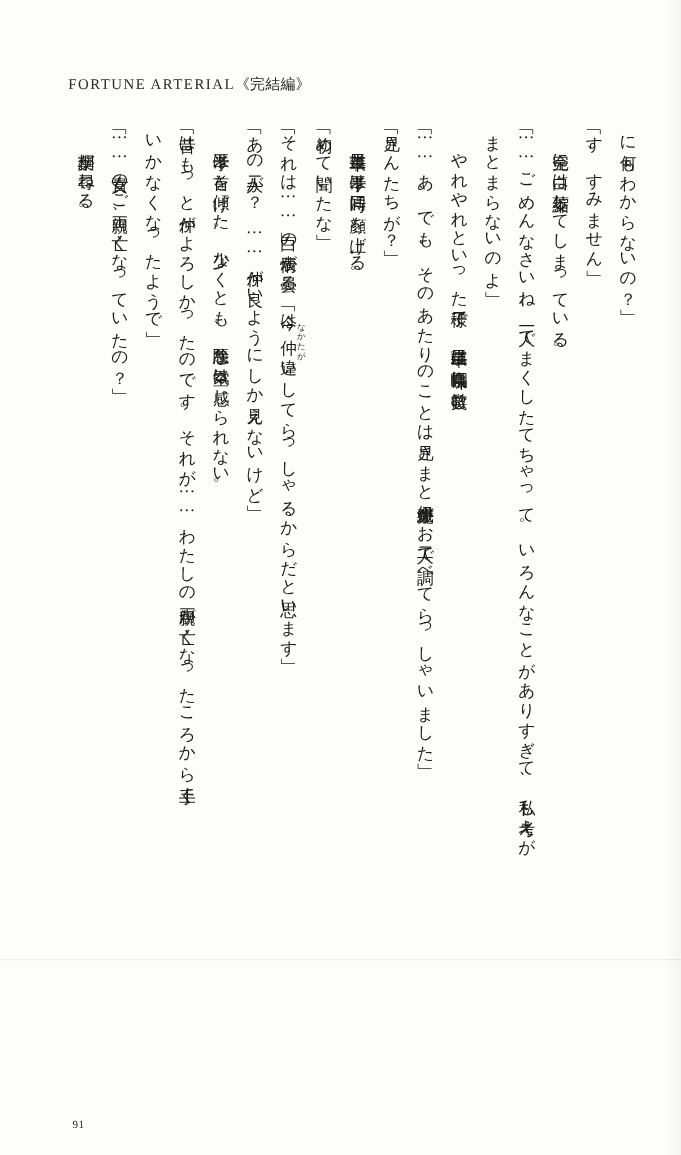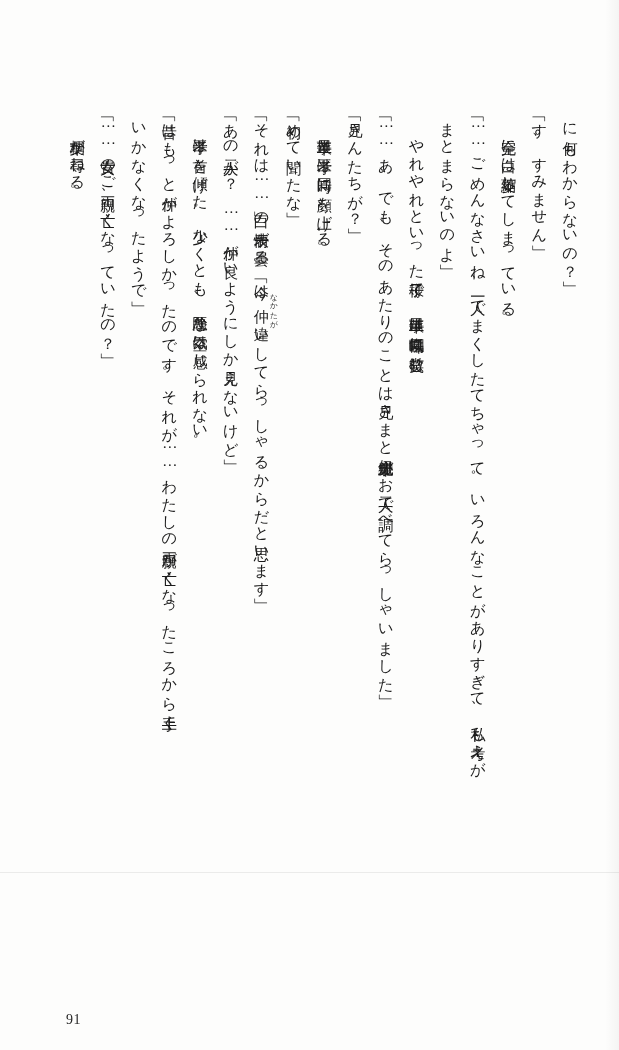--- a/index.html
+++ b/index.html
@@ -71,21 +71,21 @@
     font-size: 7.6px;
     letter-spacing: 0.02em;
     color: #2a2a2a;
   }
 
   
   .folio {
     position: absolute;
     left: 66px;
     bottom: 22px;
-    font-size: 14px;
+    font-size: 10px;
     color: #1f1f1f;
     letter-spacing: 0.04em;
     margin-top: 19px;
   }
 
   
   .crease {
     position: absolute;
     left: 0;
     right: 0;
@@ -100,20 +100,23 @@
     width: 14px;
     height: 100%;
     background: linear-gradient(to right, rgba(0,0,0,0) 0%, rgba(0,0,0,0.035) 100%);
   }
 </style>
 </head>
 <body>
 
 <div class="page">
 
+  <div class="running-head">
+    <span class="title-latin">FORTUNE ARTERIAL</span><span class="title-cjk">《完結編》</span>
+  </div>
 
   <div class="body-area">
     <p>に何もわからないの？」</p>
     <p>「す、すみません」</p>
     <p>　完全に白は萎縮してしまっている。</p>
     <p>「……ごめんなさいね、一人でまくしたてちゃって。いろんなことがありすぎて、私も考えが</p>
     <p>まとまらないのよ」</p>
     <p>　やれやれといった様子で、瑛里華は自嘲気味に微笑む。</p>
     <p>「……あ、でも、そのあたりのことは兄さまと伊織先輩がお二人で調べてらっしゃいました」</p>
     <p>「兄さんたちが？」</p>

